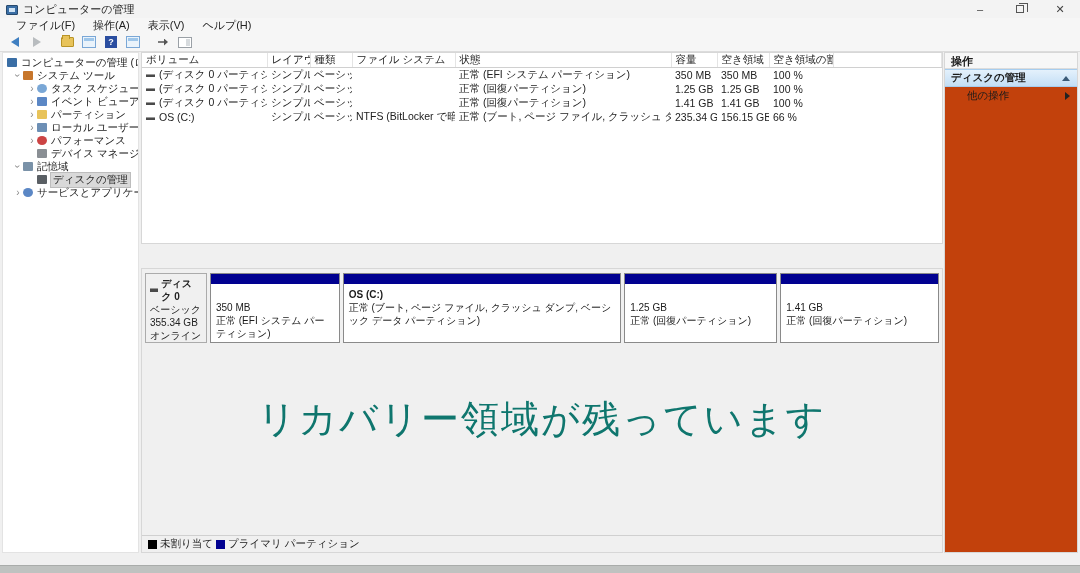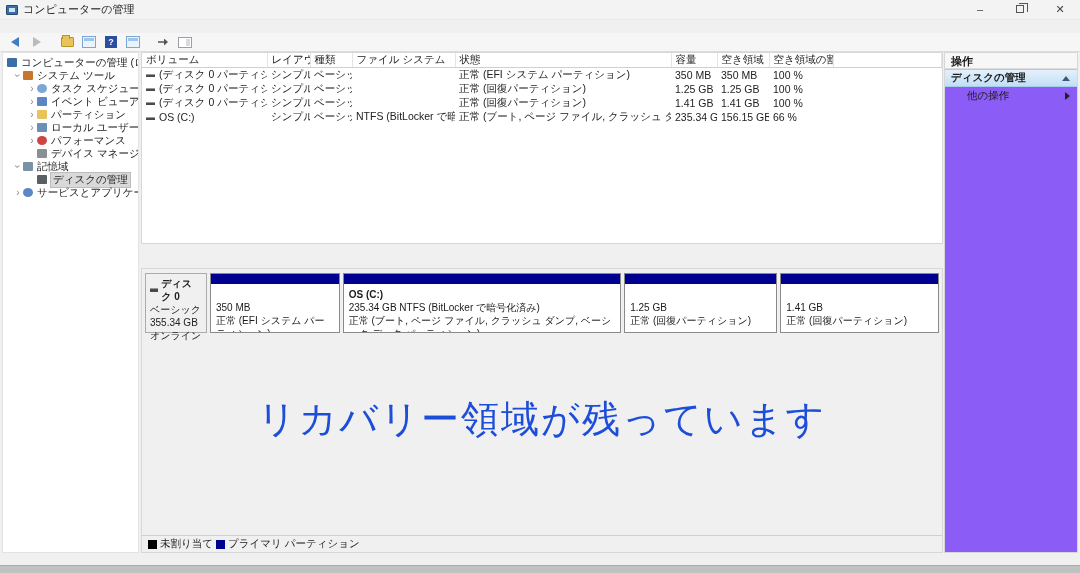--- a/index.html
+++ b/index.html
@@ -48,38 +48,38 @@
   .sel-label { background:#d9d9d9; outline:1px solid #bdbdbd; padding:0 2px; }
 
   .mid-panel { position:absolute; left:141px; top:52px; width:802px; height:501px; }
   .vol-list { position:absolute; left:0; top:0; right:0; height:192px; background:#fff; border:1px solid #d7d7d7; overflow:hidden; }
   table { border-collapse:collapse; table-layout:fixed; width:100%; }
   th { font-weight:normal; text-align:left; font-size:10.5px; color:#222; height:14px; padding:0 4px; border-right:1px solid #e4e4e4; border-bottom:1px solid #d0d0d0; background:#fff; overflow:hidden; white-space:nowrap; }
   td { font-size:10.5px; color:#222; height:13px; padding:0 4px; overflow:hidden; white-space:nowrap; }
   .vol-ic { display:inline-block; width:9px; height:3px; background:#4a4a4a; border-top:1px solid #9a9a9a; margin-right:4px; vertical-align:middle; }
 
   .graphic { position:absolute; left:0; top:216px; right:0; bottom:0; background:#f0f0f0; border:1px solid #d7d7d7; }
-  .disk-row { position:absolute; left:3px; right:3px; top:4px; height:60px; display:flex; }
+  .disk-row { position:absolute; left:3px; right:3px; top:4px; height:70px; display:flex; }
   .disk-label { width:62px; flex:0 0 62px; background:#f0f0f0; border:1px solid #ababab; padding:3px 4px; font-size:10px; line-height:13px; color:#222; }
   .disk-label .dname { font-weight:bold; display:flex; align-items:center; gap:3px; }
   .disk-ic { display:inline-block; width:10px; height:4px; background:#4a4a4a; border-top:1px solid #9a9a9a; }
   .parts { flex:1; display:flex; gap:3px; margin-left:3px; }
   .part { border:1px solid #8a8a8a; background:#fff; position:relative; padding:14px 5px 2px 5px; font-size:10px; line-height:13px; overflow:hidden; }
   .part::before { content:""; position:absolute; left:0; top:0; right:0; height:10px; background:#000090; }
   .part .pname { font-weight:bold; }
   .part.no-name .psize { margin-top:13px; }
   .p0 { flex:0 0 17.8%; } .p1 { flex:0 0 38.2%; } .p2 { flex:0 0 21%; } .p3 { flex:1; }
 
-  .overlay-text { position:absolute; left:0; right:0; top:125px; text-align:center; font-size:38px; letter-spacing:2px; color:#1d4ed8; font-weight:500; white-space:nowrap; }
+  .overlay-text { position:absolute; left:0; right:0; top:125px; text-align:center; font-size:38px; letter-spacing:2px; color:#0f766e; font-weight:500; white-space:nowrap; }
 
   .legend { position:absolute; left:0; right:0; bottom:0; height:17px; background:#f0f0f0; border-top:1px solid #d0d0d0; display:flex; align-items:center; padding-left:6px; gap:3px; font-size:10.5px; }
   .sq { width:9px; height:9px; display:inline-block; }
   .sq.black { background:#000; } .sq.navy { background:#000090; }
 
-  .right-panel { position:absolute; right:2px; top:52px; width:134px; height:501px; background:#8b5cf6; border:1px solid #d7d7d7; }
+  .right-panel { position:absolute; right:2px; top:52px; width:134px; height:501px; background:#c2410c; border:1px solid #d7d7d7; }
   .actions-header { height:16px; line-height:16px; padding:0 6px; font-weight:bold; font-size:11px; background:#f7f7f7; border-bottom:1px solid #dcdcdc; }
   .action-row { height:18px; display:flex; align-items:center; padding:0 6px; font-size:10.5px; position:relative; }
   .action-row.selected { background:linear-gradient(#e4f1fc,#c3def5); border-top:1px solid #a6cdef; border-bottom:1px solid #a6cdef; font-weight:bold; }
   .a-arrow-up { position:absolute; right:7px; width:0; height:0; border-left:4px solid transparent; border-right:4px solid transparent; border-bottom:5px solid #3b5a77; }
   .a-arrow-right { position:absolute; right:7px; width:0; height:0; border-top:4px solid transparent; border-bottom:4px solid transparent; border-left:5px solid #222; }
   .action-row.indent { padding-left:22px; }
 
   .bottom-strip { position:absolute; left:0; right:0; bottom:0; height:8px; background:#bfc2c0; border-top:1px solid #a9acaa; }
 </style>
 </head>
@@ -92,20 +92,26 @@
     <span class="title-text">コンピューターの管理</span>
     <div class="win-controls">
       <div class="win-btn">–</div>
       <div class="win-btn">
           <span class="restore-glyph"></span>
         </div>
       <div class="win-btn">✕</div>
     </div>
   </div>
 
+  <div class="menubar">
+    <span class="menu-item">ファイル(F)</span>
+    <span class="menu-item">操作(A)</span>
+    <span class="menu-item">表示(V)</span>
+    <span class="menu-item">ヘルプ(H)</span>
+  </div>
 
   <div class="toolbar">
     <div class="tb">
         <span class="arrow back"></span>
       </div>
     <div class="tb">
         <span class="arrow fwd"></span>
       </div>
     <div class="tb gap">
         <span class="ico-folder"></span>
@@ -272,21 +278,20 @@
           <div>355.34 GB</div>
           <div>オンライン</div>
         </div>
         <div class="parts">
           <div class="part p0 no-name">
             <div class="psize">350 MB</div>
             <div>正常 (EFI システム パーティション)</div>
           </div>
           <div class="part p1">
             <div class="pname">OS  (C:)</div>
-            <div class="psize">235.34 GB NTFS (BitLocker で暗号化済み)</div>
             <div>正常 (ブート, ページ ファイル, クラッシュ ダンプ, ベーシック データ パーティション)</div>
           </div>
           <div class="part p2 no-name">
             <div class="psize">1.25 GB</div>
             <div>正常 (回復パーティション)</div>
           </div>
           <div class="part p3 no-name">
             <div class="psize">1.41 GB</div>
             <div>正常 (回復パーティション)</div>
           </div>

